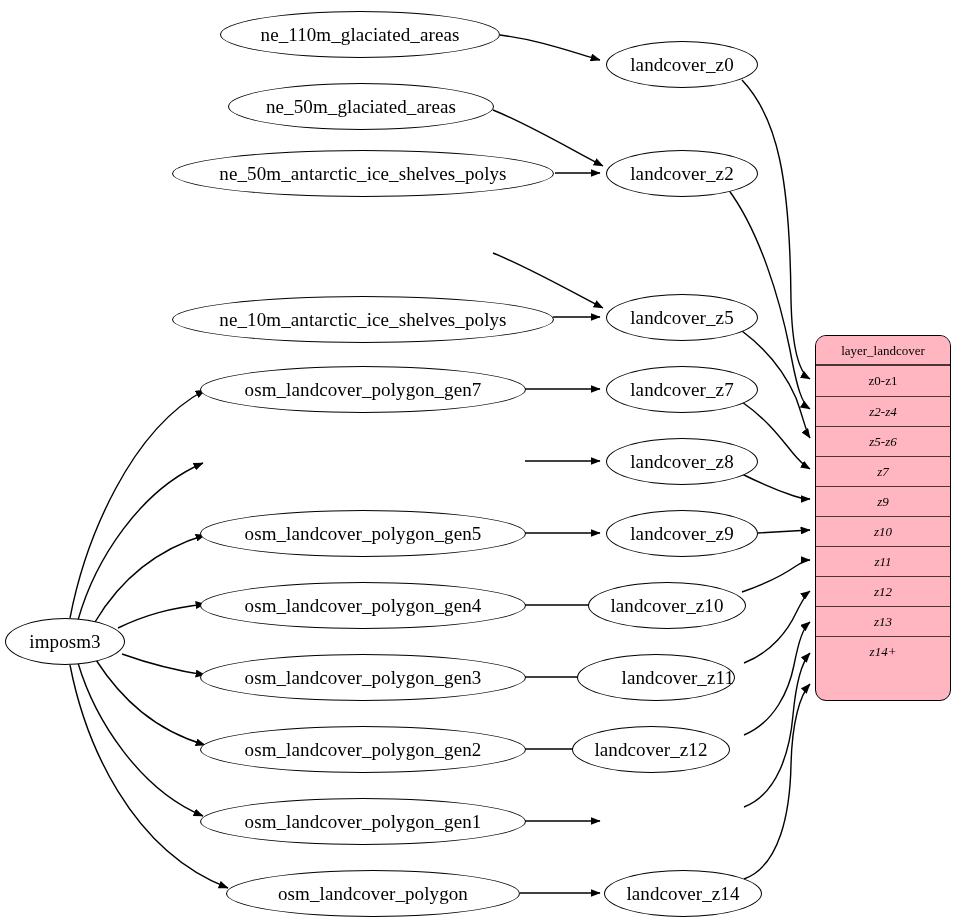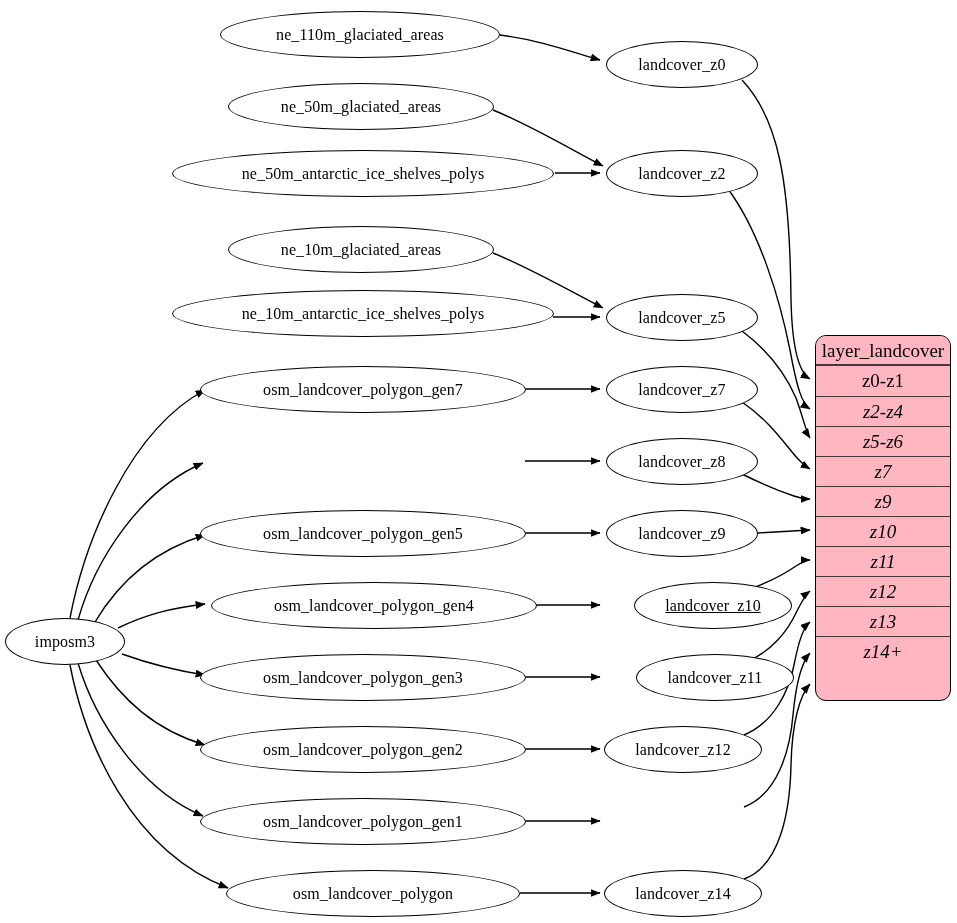--- a/index.html
+++ b/index.html
@@ -4,27 +4,27 @@
 <style>
   html,body{margin:0;padding:0;background:#ffffff;}
   body{width:957px;height:923px;overflow:hidden;
        font-family:"Liberation Serif","DejaVu Serif",serif;}
   #stage{position:relative;width:957px;height:923px;}
   svg#wires{position:absolute;left:0;top:0;width:957px;height:923px;}
 
   .node{position:absolute;box-sizing:border-box;display:flex;
         align-items:center;justify-content:center;
         border:1.2px solid #000;border-radius:50%;
-        background:#fff;color:#000;font-size:16px;
+        background:#fff;color:#000;font-size:19px;
         white-space:nowrap;letter-spacing:0.1px;}
 
   .table-box{position:absolute;left:815px;top:335px;width:136px;height:366px;
              border:1.3px solid #000;border-radius:11px;background:#ffb6c1;
              box-sizing:border-box;overflow:hidden;}
-  .trow{height:30px;line-height:30px;text-align:center;font-size:19px;
+  .trow{height:30px;line-height:30px;text-align:center;font-size:13px;
         color:#000;box-sizing:border-box;background:#ffb6c1;}
   .trow.hdr{height:30px;line-height:30px;border-bottom:2.2px solid #4a3436;}
   .trow.sep{border-top:1.6px solid #4a3436;font-style:italic;}
 </style>
 </head>
 <body>
 
 <div id="stage">
 
   <svg id="wires" viewBox="0 0 957 923" xmlns="http://www.w3.org/2000/svg">
@@ -84,34 +84,31 @@
 
   <div class="node" style="left:220px;top:11px;width:280px;height:47px;">
     <span>ne_110m_glaciated_areas</span>
   </div>
   <div class="node" style="left:228px;top:83px;width:266px;height:47px;">
     <span>ne_50m_glaciated_areas</span>
   </div>
   <div class="node" style="left:172px;top:150px;width:382px;height:47px;">
     <span>ne_50m_antarctic_ice_shelves_polys</span>
   </div>
-  <div class="node" style="left:228px;top:226px;width:266px;height:47px;">
-    <span>ne_10m_glaciated_areas</span>
-  </div>
-  <div class="node" style="left:172px;top:290px;width:382px;height:47px;">
+  <div class="node" style="left:172px;top:296px;width:382px;height:47px;">
     <span>ne_10m_antarctic_ice_shelves_polys</span>
   </div>
 
   <div class="node" style="left:200px;top:366px;width:326px;height:47px;">
     <span>osm_landcover_polygon_gen7</span>
   </div>
   <div class="node" style="left:200px;top:510px;width:326px;height:47px;font-family:Liberation Serif, serif;">
     <span>osm_landcover_polygon_gen5</span>
   </div>
-  <div class="node" style="left:211px;top:582px;width:326px;height:47px;">
+  <div class="node" style="left:200px;top:582px;width:326px;height:47px;">
     <span>osm_landcover_polygon_gen4</span>
   </div>
   <div class="node" style="left:200px;top:654px;width:326px;height:47px;">
     <span>osm_landcover_polygon_gen3</span>
   </div>
   <div class="node" style="left:200px;top:726px;width:326px;height:47px;">
     <span>osm_landcover_polygon_gen2</span>
   </div>
   <div class="node" style="left:200px;top:798px;width:326px;height:47px;">
     <span>osm_landcover_polygon_gen1</span>
@@ -131,27 +128,27 @@
   </div>
   <div class="node" style="left:606px;top:366px;width:152px;height:47px;">
     <span>landcover_z7</span>
   </div>
   <div class="node" style="left:606px;top:438px;width:152px;height:47px;">
     <span>landcover_z8</span>
   </div>
   <div class="node" style="left:606px;top:510px;width:152px;height:47px;">
     <span>landcover_z9</span>
   </div>
-  <div class="node" style="left:634px;top:582px;width:158px;height:47px;text-decoration:underline;">
+  <div class="node" style="left:588px;top:582px;width:158px;height:47px;">
     <span>landcover_z10</span>
   </div>
-  <div class="node" style="left:636px;top:654px;width:158px;height:47px;">
+  <div class="node" style="left:577px;top:654px;width:158px;height:47px;justify-content:flex-end;">
     <span>landcover_z11</span>
   </div>
-  <div class="node" style="left:604px;top:726px;width:158px;height:47px;">
+  <div class="node" style="left:572px;top:726px;width:158px;height:47px;">
     <span>landcover_z12</span>
   </div>
   <div class="node" style="left:604px;top:870px;width:158px;height:47px;">
     <span>landcover_z14</span>
   </div>
 
   <div class="table-box">
     <div class="trow hdr">layer_landcover</div>
     <div class="trow">z0-z1</div>
     <div class="trow sep">z2-z4</div>

